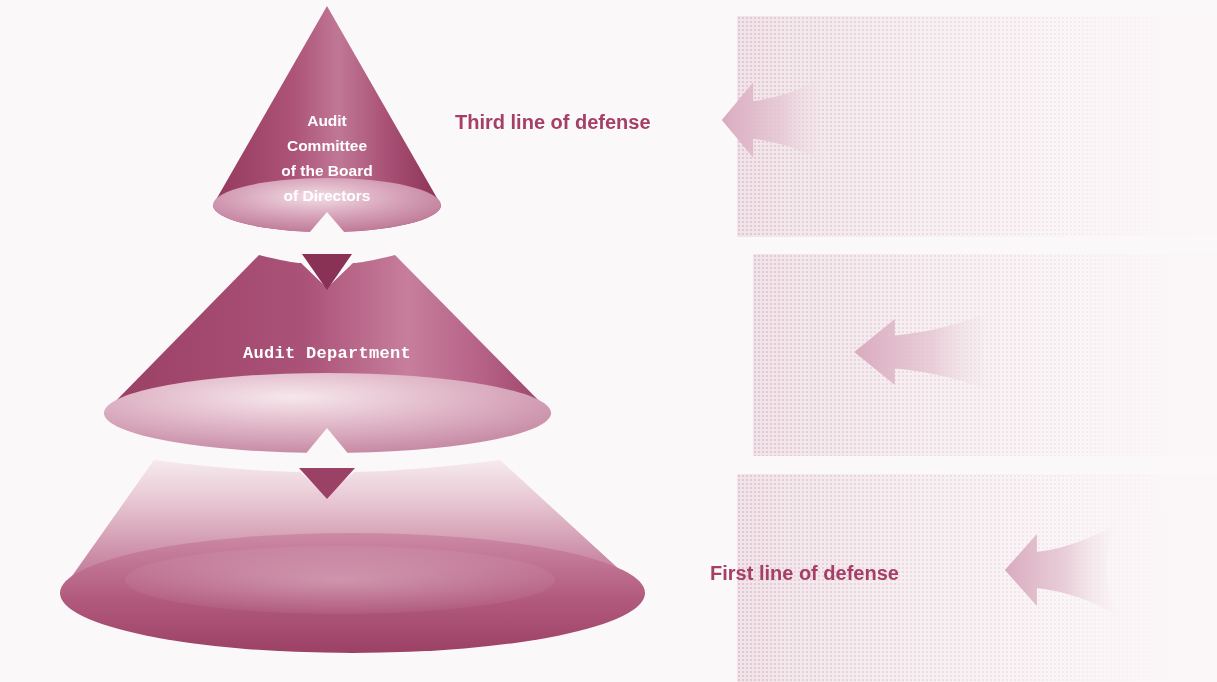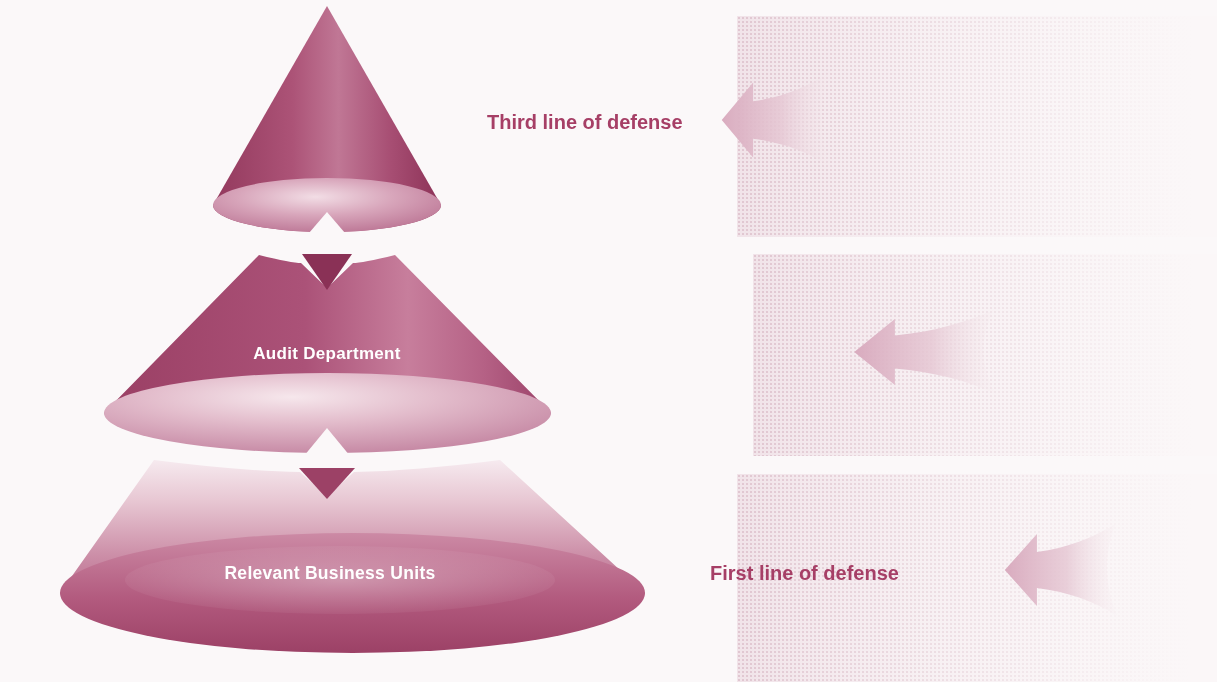--- a/index.html
+++ b/index.html
@@ -37,35 +37,35 @@
     font-weight: bold;
     text-align: center;
     line-height: 25px;
   }
   .tier-label-top {
     left: 217px; top: 108px; width: 220px;
     font-size: 15.5px;
   }
   .tier-label-mid {
     left: 177px; top: 341px; width: 300px;
-    font-size: 17px; letter-spacing: 0.3px;
+    font-size: 17px; letter-spacing: 0.3px; font-family: Liberation Mono, monospace;
   }
   .tier-label-bottom {
     left: 170px; top: 561px; width: 320px;
     font-size: 17.5px; letter-spacing: 0.3px;
   }
 
   .annotation {
     position: absolute;
     color: #a63f66;
     font-weight: bold;
     font-size: 20px;
     white-space: nowrap;
   }
-  .annotation-3 { left: 455px; top: 111px; margin-left: 32px; }
+  .annotation-3 { left: 455px; top: 111px; }
   .annotation-2 { left: 566px; top: 342px; }
   .annotation-1 { left: 710px; top: 562px; text-align: center; }
 
   .arrow-icon { position: absolute; }
   .arrow-3 { left: 720px;  top: 68px;  width: 122px; height: 104px; }
   .arrow-2 { left: 852px;  top: 306px; width: 158px; height: 92px;  }
   .arrow-1 { left: 1003px; top: 520px; width: 125px; height: 100px; }
 </style>
 </head>
 <body>
@@ -136,22 +136,27 @@
 
     <g>
       <path d="M 154 460 Q 240 471 300 472 L 327 496 L 354 472 Q 414 471 500 460
                L 645 593 A 293 60 0 0 1 60 593 Z" fill="url(#gradTier3)"></path>
       <polygon points="299,468 355,468 327,499" fill="#9c4166"></polygon>
       <ellipse cx="352.5" cy="593" rx="292.5" ry="60" fill="url(#gradRim3)"></ellipse>
       <ellipse cx="340" cy="580" rx="215" ry="34" fill="url(#gradSheen3)"></ellipse>
     </g>
   </svg>
 
+  <div class="tier-label tier-label-top">
+    <div>Audit</div>
+    <div>Committee</div>
+    <div>of the Board</div>
+    <div>of Directors</div>
+  </div>
   <div class="tier-label tier-label-mid">Audit Department</div>
-  <div class="tier-label tier-label-bottom">Relevant Business Units</div>
 
   <div class="annotation annotation-3">Third line of defense</div>
   <div class="annotation annotation-1">First line of defense</div>
 
   <svg width="0" height="0" style="position:absolute" aria-hidden="true">
     <defs>
       <linearGradient id="gradArrow" x1="0" y1="0" x2="1" y2="0">
         <stop offset="0%" stop-color="#d8a9bd" stop-opacity="0.97"></stop>
         <stop offset="55%" stop-color="#e6c8d4" stop-opacity="0.85"></stop>
         <stop offset="100%" stop-color="#f6ecef" stop-opacity="0.12"></stop>

